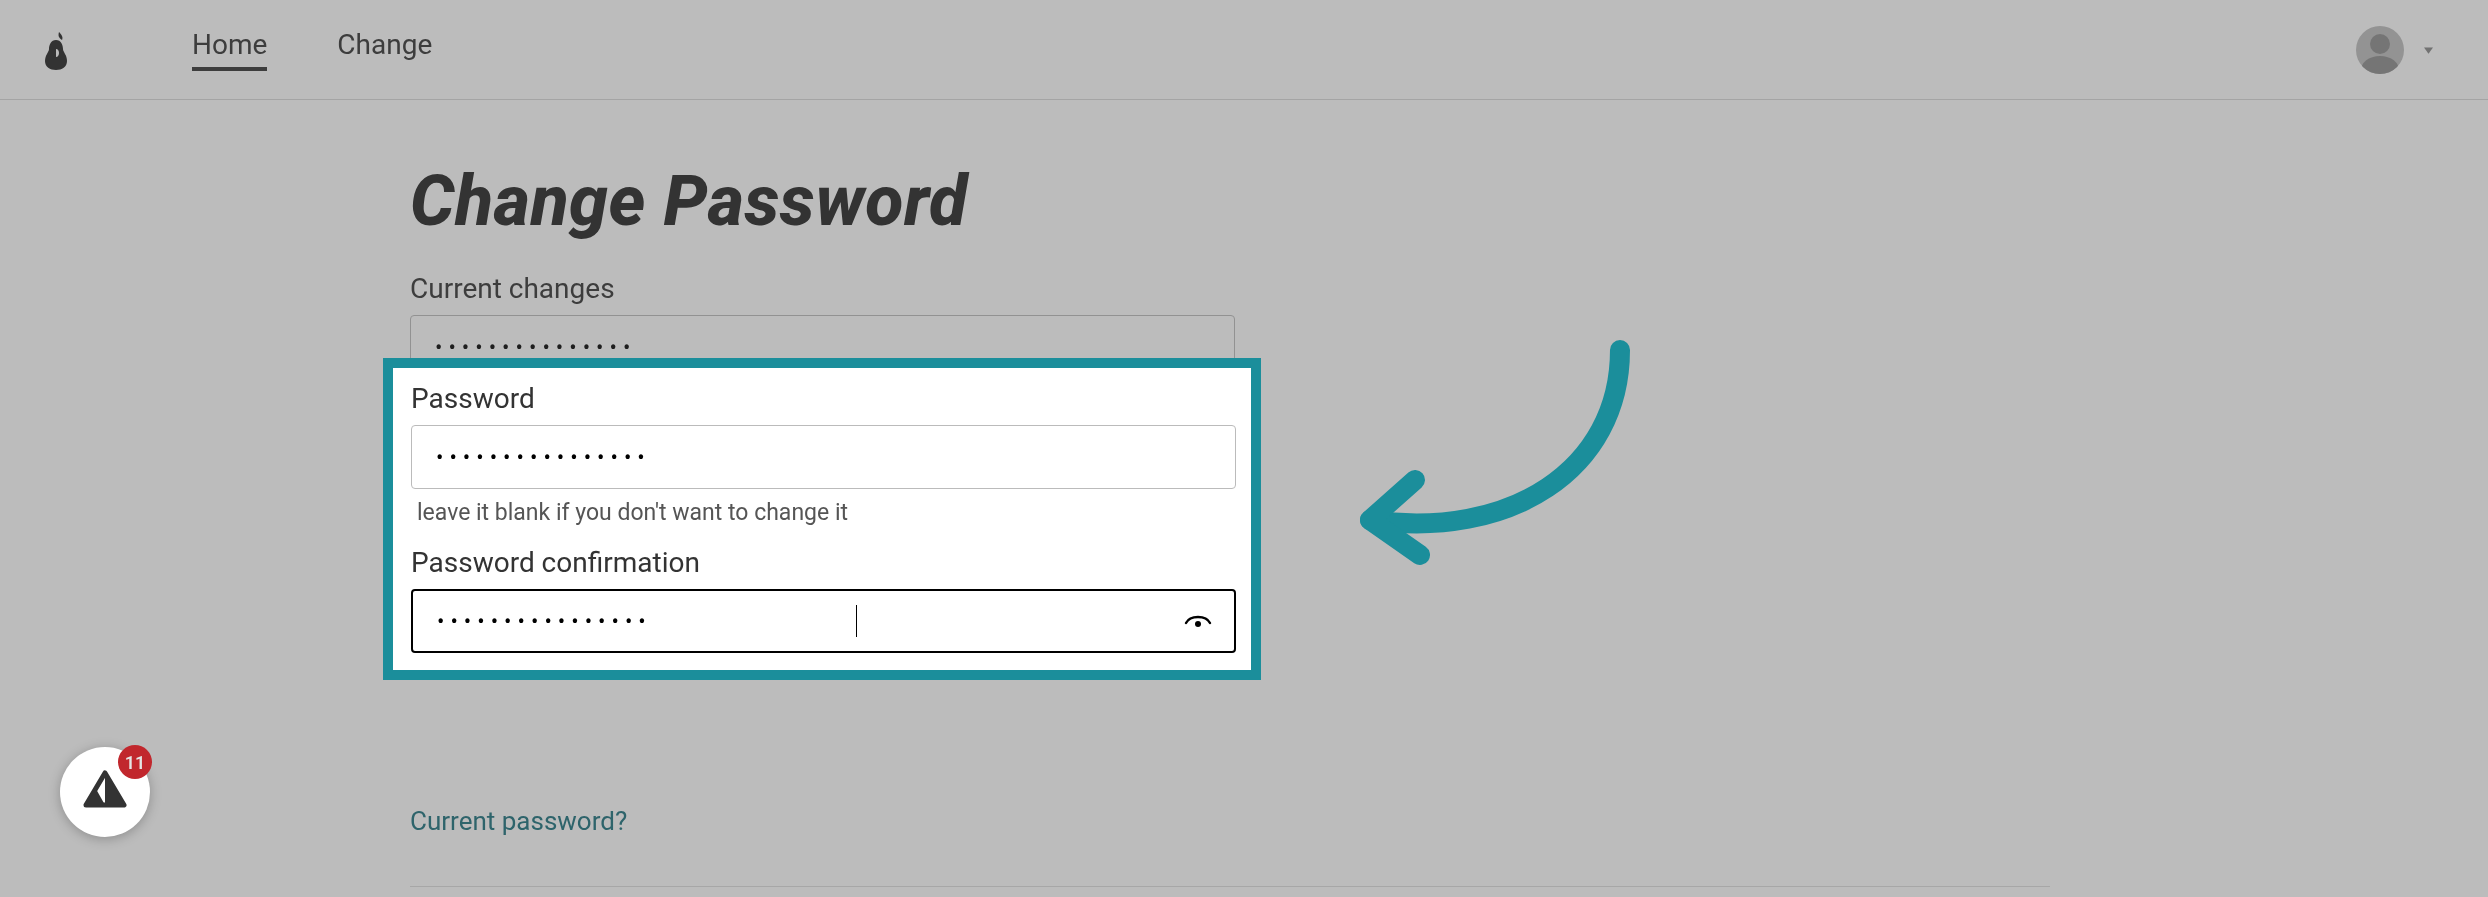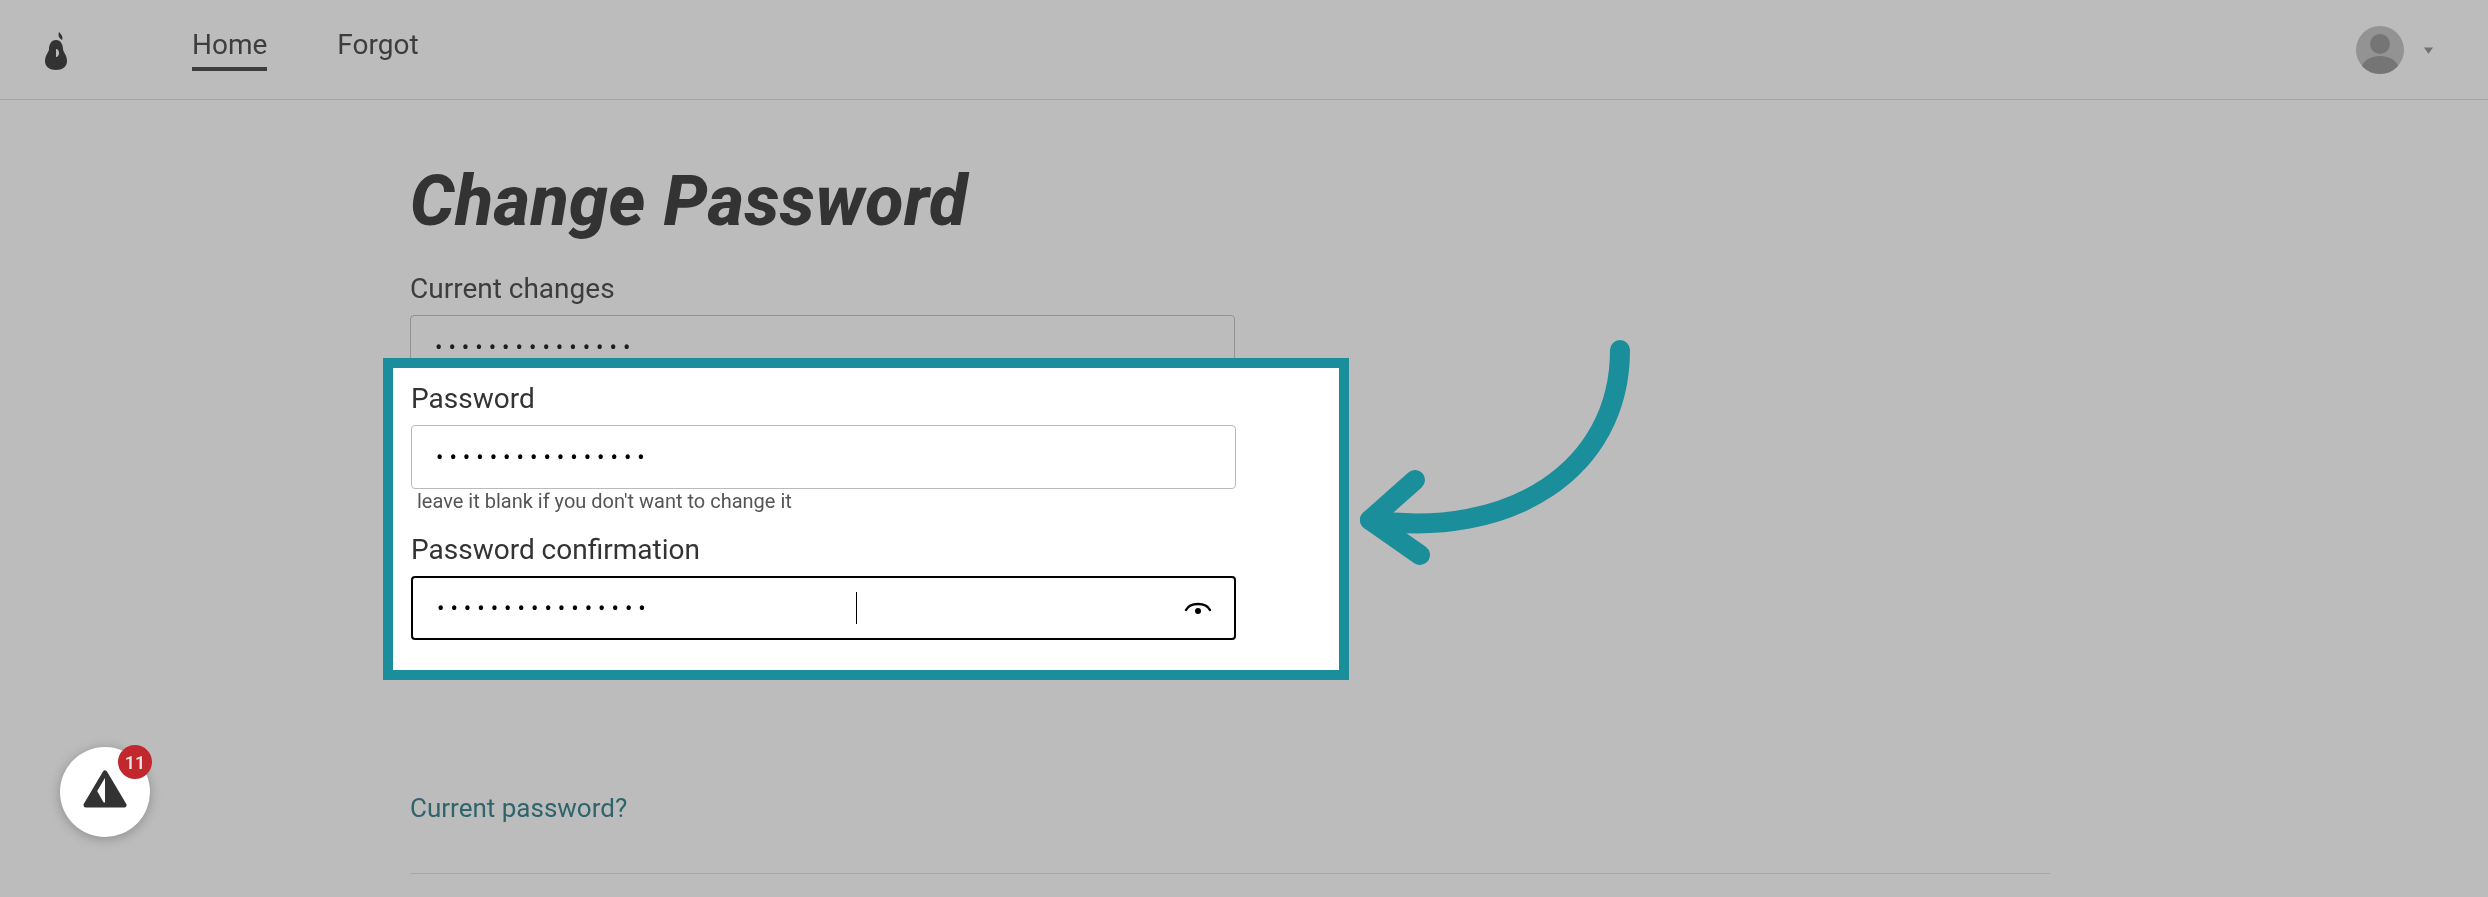--- a/index.html
+++ b/index.html
@@ -59,21 +59,21 @@
     .page-title {
       font-size:70px;
       font-weight:800;
       letter-spacing:0.5px;
       margin-bottom:30px;
       font-style:italic;
     }
 
     .field-block { margin-bottom:30px; }
     .field-label { font-size:28px; color:#333; margin-bottom:10px; }
-    .field-hint  { font-size:20px; color:#555; margin-left:6px; }
+    .field-hint  { font-size:23px; color:#555; margin-top:10px; margin-left:6px; }
 
     .text-input {
       width:825px;
       height:64px;
       border:1px solid #bbb;
       border-radius:4px;
       padding:0 24px;
       font-size:22px;
       letter-spacing:6px;
       font-family:inherit;
@@ -94,21 +94,21 @@
       position:absolute;
       left:445px; top:50%; transform:translateY(-50%);
       width:1px; height:32px; background:#000;
     }
 
     
     .highlight-box {
       position:absolute;
       left:383px;
       top:358px;
-      width:966px;
+      width:878px;
       height:322px;
       border:10px solid #1b8e9b;
       background:#fff;
       z-index:5;
       padding:14px 18px 18px 18px;
     }
     .arrow {
       position:absolute;
       left:1320px;
       top:340px;
@@ -171,21 +171,21 @@
   <div class="logo">
 
     <svg viewBox="0 0 32 40">
       <path fill="#222" d="M22 6c-1-2-3-4-3-4s-1 3 0 5c1 2 3 3 3 3s1-2 0-4z"></path>
       <path fill="#222" d="M16 10c-5 0-7 5-7 9 0 3-4 6-4 12 0 6 5 9 11 9s11-3 11-9c0-6-4-9-4-12 0-4-2-9-7-9z"></path>
       <path fill="#fff" d="M19 23c0 2-1 4-3 4v-8c2 0 3 2 3 4z"></path>
     </svg>
   </div>
   <div class="nav-links">
     <a class="nav-link active">Home</a>
-    <a class="nav-link">Forgot</a>
+    <a class="nav-link">Change</a>
   </div>
   <div class="nav-right">
     <div class="avatar">
       <svg viewBox="0 0 44 44">
         <circle cx="22" cy="14" r="10" fill="#8d8d8d"></circle>
         <path d="M2 44c0-12 9-18 20-18s20 6 20 18" fill="#8d8d8d"></path>
       </svg>
     </div>
     <span class="chev">▾</span>
   </div>

